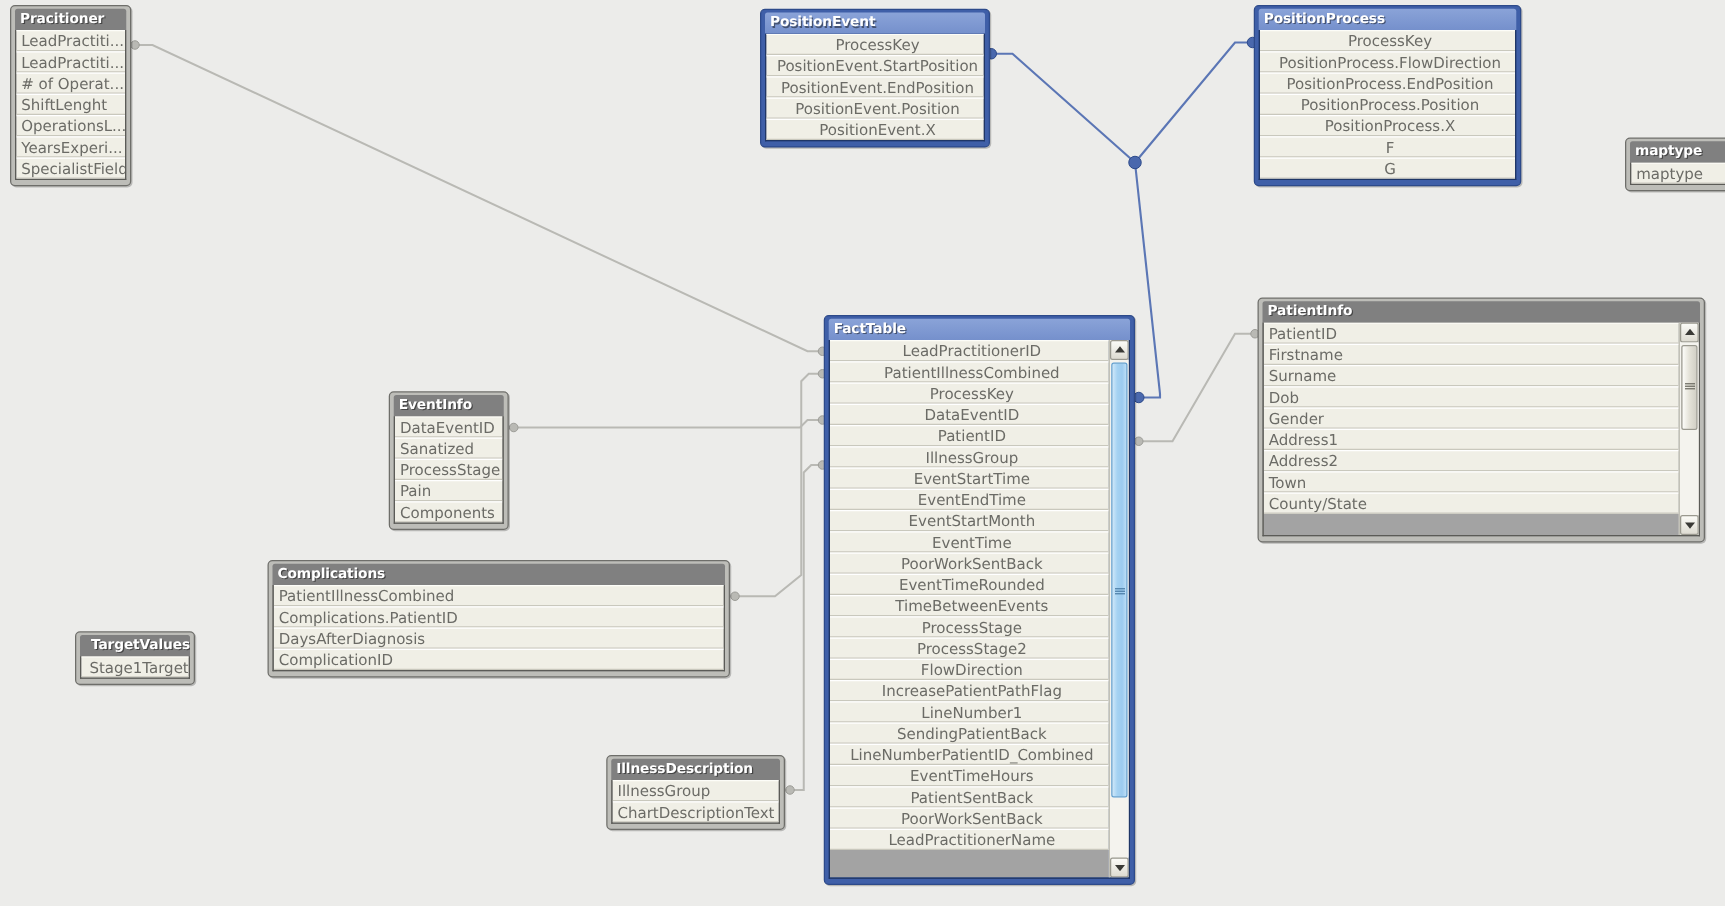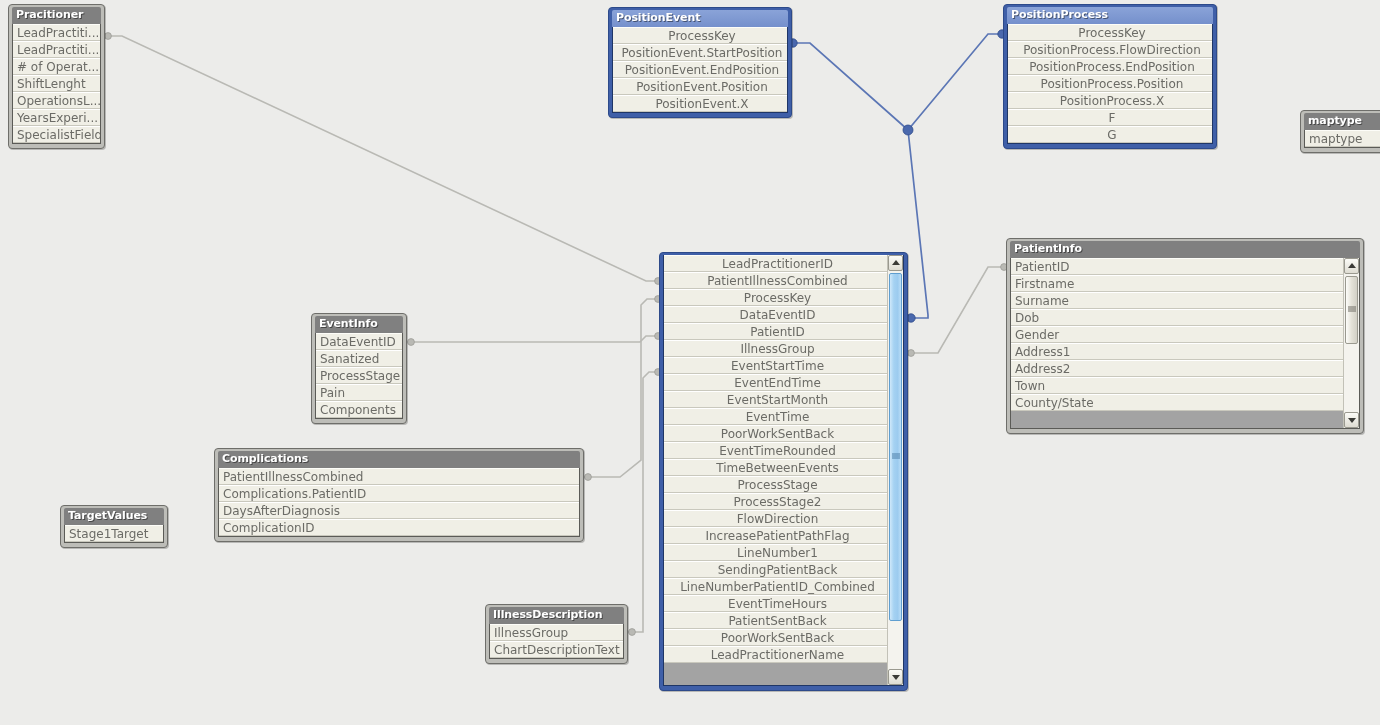--- a/index.html
+++ b/index.html
@@ -290,40 +290,41 @@
     <div class="body">
       <div class="rows">
         <div class="row">PatientIllnessCombined</div>
         <div class="row">Complications.PatientID</div>
         <div class="row">DaysAfterDiagnosis</div>
         <div class="row">ComplicationID</div>
       </div>
     </div>
   </div>
 
-  <div class="tbl" style="left:60px; top:505px; width:108px;">
+  <div class="tbl" style="left:60px; top:505px; width:96px;text-align:right;">
     <div class="hdr">TargetValues</div>
     <div class="body">
       <div class="rows">
         <div class="row">Stage1Target</div>
       </div>
     </div>
   </div>
 
   <div class="tbl" style="left:485px; top:604px; width:143px;">
     <div class="hdr">IllnessDescription</div>
     <div class="body">
       <div class="rows">
         <div class="row">IllnessGroup</div>
         <div class="row">ChartDescriptionText</div>
       </div>
     </div>
   </div>
 
   <div class="tbl sel" style="left:659px; top:252px; width:249px;">
+    <div class="hdr">FactTable</div>
     <div class="body" style="height:430px;">
       <div class="rows">
         <div class="row">LeadPractitionerID</div>
         <div class="row">PatientIllnessCombined</div>
         <div class="row">ProcessKey</div>
         <div class="row">DataEventID</div>
         <div class="row">PatientID</div>
         <div class="row">IllnessGroup</div>
         <div class="row">EventStartTime</div>
         <div class="row">EventEndTime</div>

